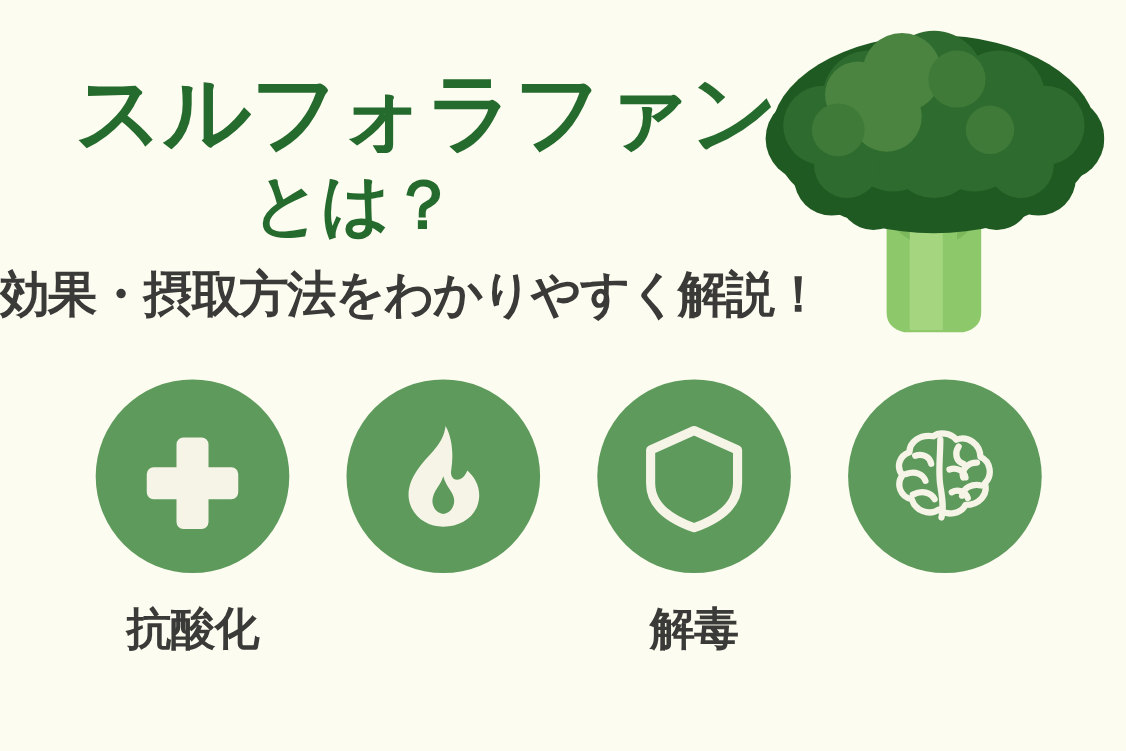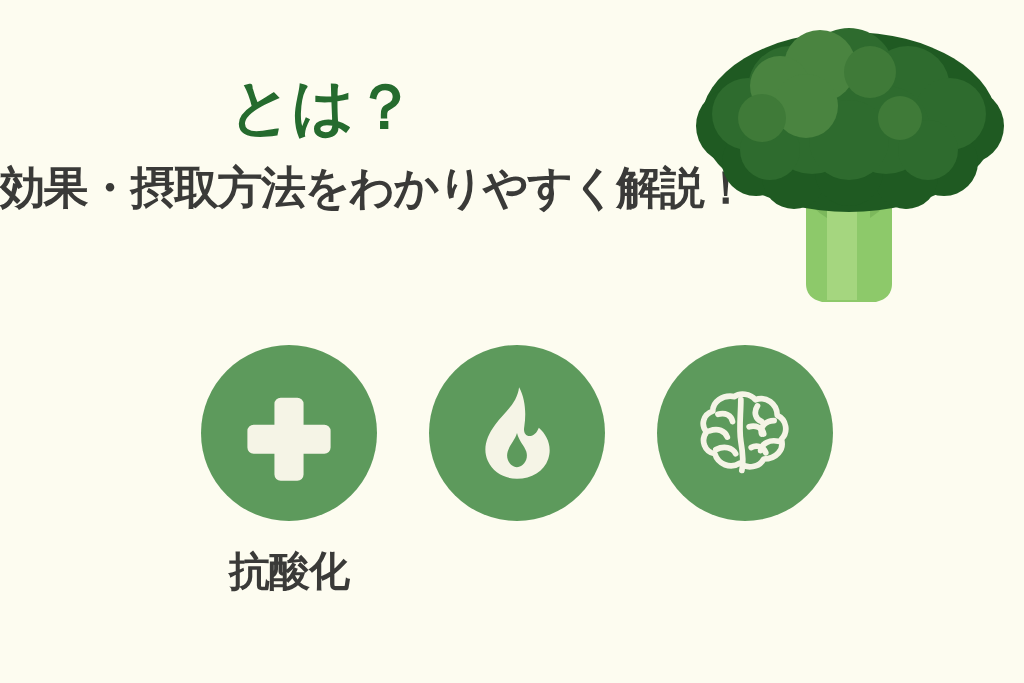--- a/index.html
+++ b/index.html
@@ -43,21 +43,21 @@
   }
 
   .title-line2 {
     font-size: 62px;
     line-height: 70px;
     font-weight: 700;
     color: #256b2e;
     letter-spacing: -1px;
     text-align: center;
     padding-right: 56px;
-    margin-top: 14px;
+    margin-top: 6px;
     white-space: nowrap;
   }
 
   .subtitle {
     font-size: 45px;
     line-height: 56px;
     font-weight: 700;
     color: #3a3a38;
     letter-spacing: -1.5px;
     text-align: center;
@@ -123,20 +123,21 @@
     white-space: nowrap;
     text-align: center;
   }
 </style>
 </head>
 <body>
 
 <div id="infographic">
 
   <div class="headline-block">
+    <div class="title-line1">スルフォラファン</div>
     <div class="title-line2">とは？</div>
     <div class="subtitle">効果・摂取方法をわかりやすく解説！</div>
   </div>
 
   <div class="broccoli">
     <svg viewBox="0 0 310 300" xmlns="http://www.w3.org/2000/svg" aria-hidden="true">
 
       <g>
         <path d="M112 135 L112 262 Q112 276 128 280 L182 280 Q198 276 198 262 L198 135 Z" fill="#8dc96a"></path>
         <path d="M133 128 L133 278 L163 278 L163 128 Z" fill="#a5d67f"></path>
@@ -193,20 +194,28 @@
         <svg viewBox="0 0 100 100" aria-hidden="true">
           <path d="M52 6 C50 22 38 30 29 42 C20 54 17 66 22 77 C27 88 38 94 50 94
                    C64 94 76 87 80 75 C84 63 79 52 71 45 C69 50 66 53 62 53
                    C58 53 56 49 57 44 C59 31 58 17 52 6 Z
                    M50 50 C52 58 57 62 59 68 C61 75 57 82 50 83
                    C43 82 39 75 41 68 C43 61 48 57 50 50 Z" fill="#f5f4e6" fill-rule="evenodd"></path>
         </svg>
       </div>
     </div>
 
+    <div class="benefit">
+      <div class="benefit-circle">
+        <svg viewBox="0 0 100 100" aria-hidden="true">
+          <path d="M50 10 L88 27 L88 56 C88 76 70 88 50 95 C30 88 12 76 12 56 L12 27 Z" fill="none" stroke="#f5f4e6" stroke-width="8" stroke-linejoin="round"></path>
+        </svg>
+      </div>
+      <div class="benefit-label">解毒</div>
+    </div>
 
     <div class="benefit">
       <div class="benefit-circle">
         <svg viewBox="0 0 100 100" aria-hidden="true">
           <g fill="none" stroke="#f5f4e6" stroke-width="5.5" stroke-linecap="round" stroke-linejoin="round">
             <path d="M40 15 C28 13 19 20 19 29 C10 32 7 42 13 49
                      C7 57 11 68 21 70 C24 80 36 85 45 79
                      C52 85 64 83 68 75 C80 75 88 66 85 56
                      C92 49 90 37 81 33 C81 22 70 14 60 18
                      C55 12 45 11 40 15 Z"></path>

